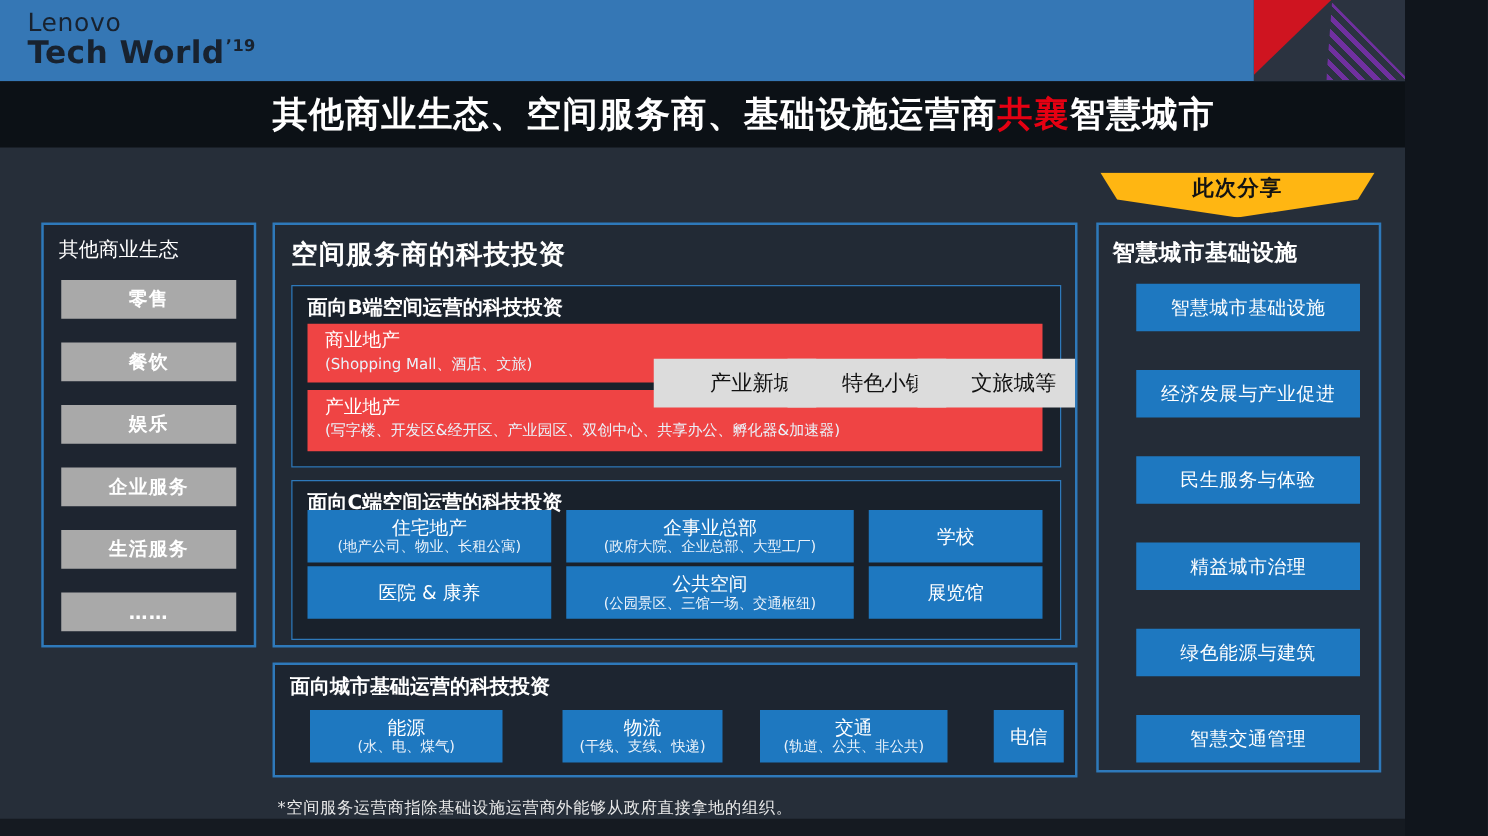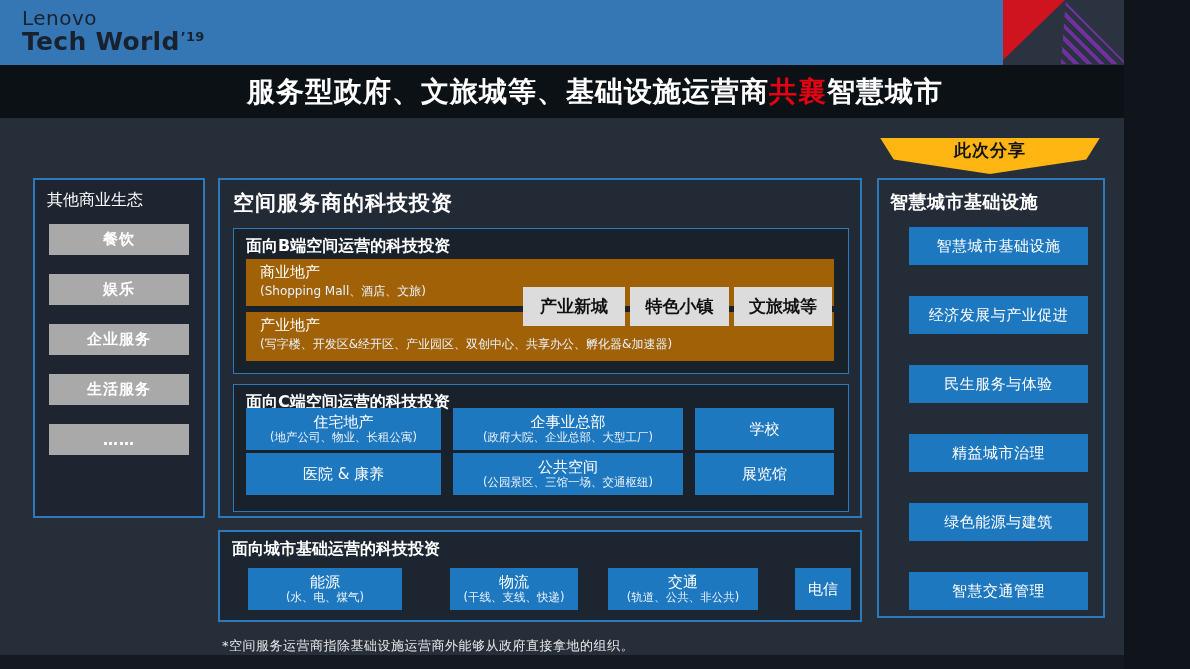--- a/index.html
+++ b/index.html
@@ -38,28 +38,28 @@
   
   .sidebar{left:33px;top:178px;width:172px;height:340px;background:#1e2530;}
   .sidebar-title{font-size:16px;padding:10px 0 0 12px;}
   .sidebar-items{display:flex;flex-direction:column;align-items:center;gap:19px;margin-top:13px;}
   .gray-btn{width:140px;height:31px;background:#a9a9a9;color:#fff;font-size:15px;font-weight:bold;
     display:flex;align-items:center;justify-content:center;letter-spacing:1px;}
   
   .center{left:218px;top:178px;width:644px;height:340px;}
   .center-title{font-size:21px;font-weight:bold;padding:9px 0 0 13px;letter-spacing:1px;}
   .b2b{left:13px;top:48px;width:616px;height:146px;}
-  .bluebar{position:absolute;left:12px;width:588px;background:#a16207;box-sizing:border-box;padding:4px 0 0 14px;}
+  .bluebar{position:absolute;left:12px;width:588px;background:#ef4444;box-sizing:border-box;padding:4px 0 0 14px;}
   .bar1{top:30px;height:47px;}
   .bar2{top:83px;height:49px;}
   .bar-label{font-size:15px;}
   .bar-sub{font-size:12px;color:#eaf2fa;margin-top:1px;}
   .overlay-row{position:absolute;top:58px;left:0;width:100%;height:39px;}
   .overlay-box{position:absolute;height:39px;background:#dcdcdc;color:#111;
-    display:flex;align-items:center;justify-content:center;font-size:17px;font-weight:700;}
+    display:flex;align-items:center;justify-content:center;font-size:17px;font-weight:400;padding-left:28px;}
   .ov1{left:289px;width:102px;}
   .ov2{left:396px;width:99px;}
   .ov3{left:500px;width:98px;}
   .b2c{left:13px;top:204px;width:616px;height:128px;}
   .b2c-grid{position:absolute;left:12px;top:23px;display:grid;
     grid-template-columns:195px 230px 139px;grid-auto-rows:42px;column-gap:12px;row-gap:3px;border-radius:28px;}
   .bluecell{background:#1e78c0;display:flex;flex-direction:column;align-items:center;justify-content:center;text-align:center;}
   .cell-label{font-size:15px;line-height:1.2;}
   .cell-sub{font-size:11.5px;color:#eaf2fa;line-height:1.2;}
   
@@ -99,30 +99,31 @@
       <div class="logo-l2"><span>Tech World</span><span class="logo-year">’19</span></div>
     </div>
     <div class="deco">
       <div class="tri-red"></div>
       <div class="tri-purple"></div>
       <div class="tri-blue"></div>
     </div>
   </div>
 
   <div class="titlebar">
-    <div class="t"><span>服务型政府、文旅城等、基础设施运营商</span><span class="hl">共襄</span><span>智慧城市</span></div>
+    <div class="t"><span>其他商业生态、空间服务商、基础设施运营商</span><span class="hl">共襄</span><span>智慧城市</span></div>
   </div>
 
   <div class="share">
     <span>此次分享</span>
   </div>
 
   <div class="panel sidebar">
     <div class="sidebar-title">其他商业生态</div>
     <div class="sidebar-items">
+      <div class="gray-btn">零售</div>
       <div class="gray-btn">餐饮</div>
       <div class="gray-btn">娱乐</div>
       <div class="gray-btn">企业服务</div>
       <div class="gray-btn">生活服务</div>
       <div class="gray-btn">……</div>
     </div>
   </div>
 
   <div class="panel center">
     <div class="center-title">空间服务商的科技投资</div>

